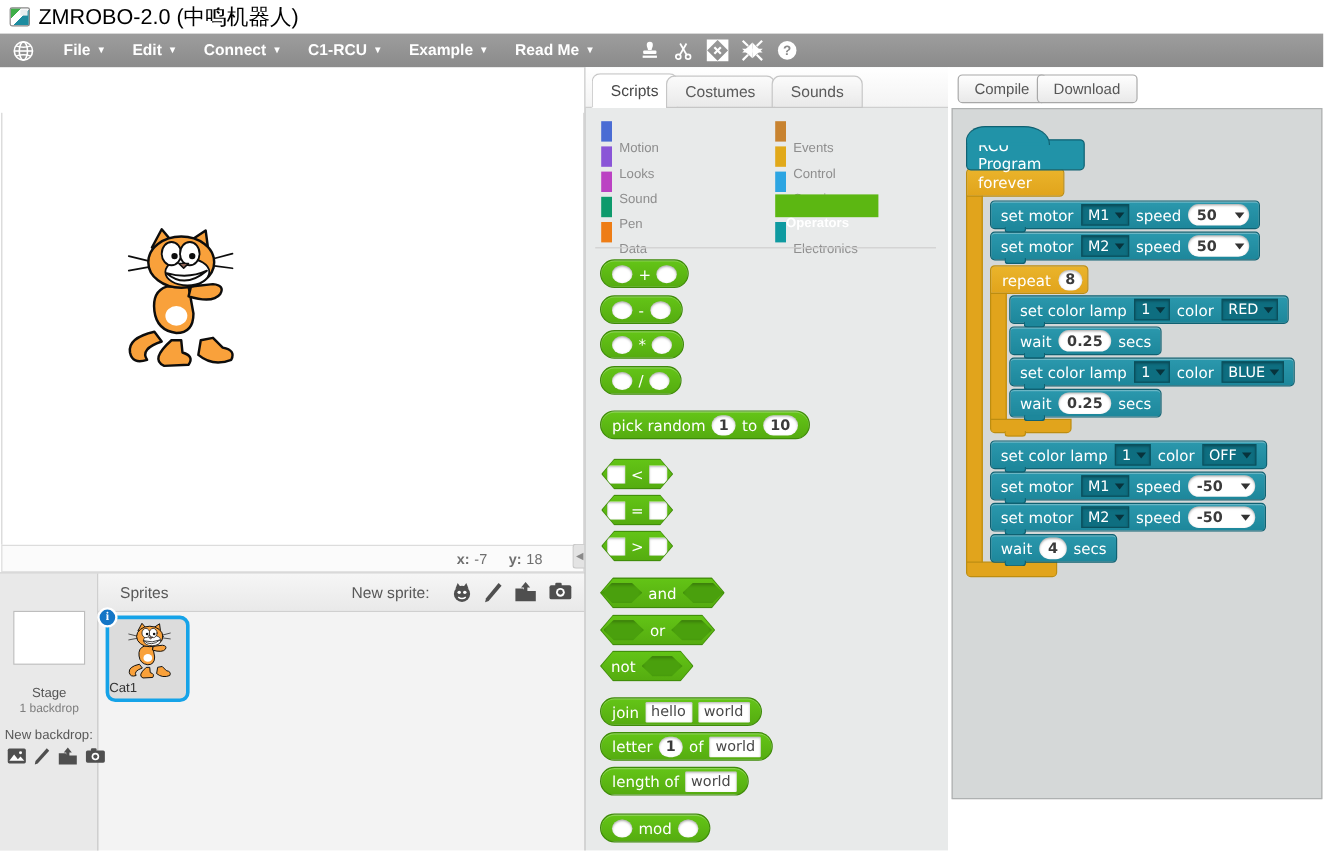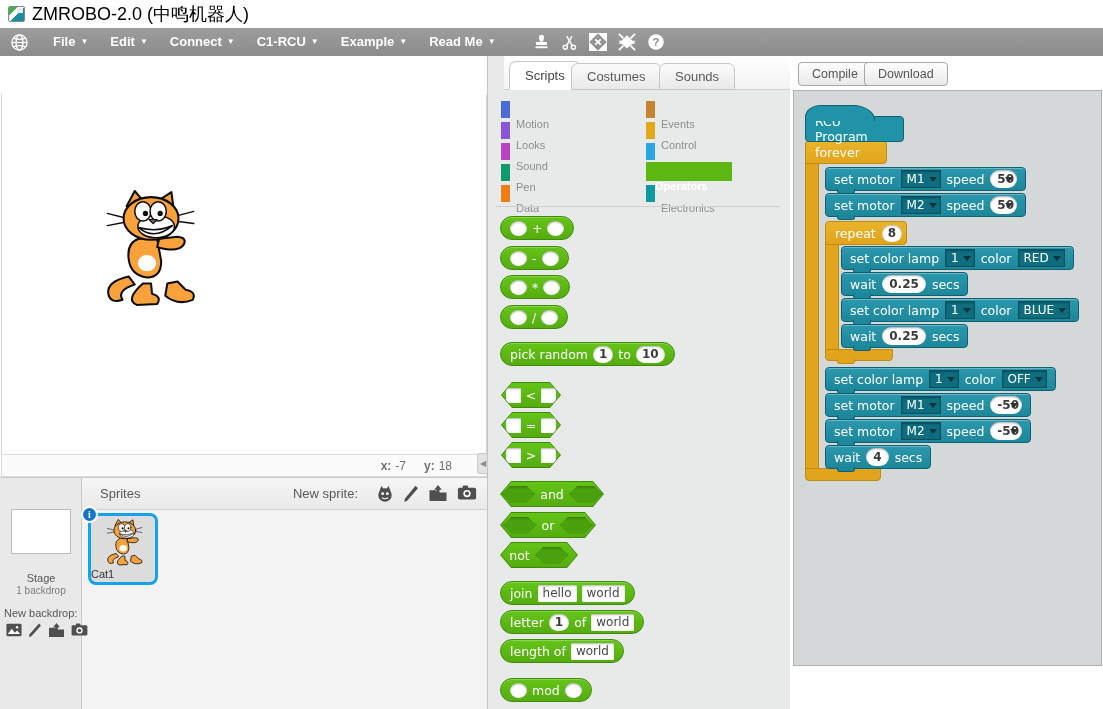--- a/index.html
+++ b/index.html
@@ -60,21 +60,21 @@
   #backdrop-icons { position:absolute; left:6px; top:145px; display:flex; gap:6px; }
   #backdrop-icons svg { display:block; cursor:pointer; }
 
   #cat-tile { position:absolute; left:88px; top:35px; width:70px; height:72px; background:#dcdcdc; border:3px solid #15a3e8; border-radius:8px; cursor:pointer; }
   #cat-tile .tile-cat { position:absolute; left:9px; top:3px; width:48px; height:48px; }
   #cat-tile .tile-name { position:absolute; left:0; bottom:2px; width:100%; text-align:left; font-size:11px; color:#333; }
   #info-badge { position:absolute; left:-10px; top:-10px; width:17px; height:17px; background:#1476c6; border:2px solid #fff; border-radius:50%; color:#fff; font-size:10px; font-weight:bold; font-family:"Liberation Serif",serif; display:flex; align-items:center; justify-content:center; }
 
   
   #center-pane { position:absolute; left:487px; top:56px; width:303px; height:653px; background:#e8eaea; border-left:1px solid #c4c4c4; }
-  #tabstrip { position:absolute; left:16px; top:0; width:303px; height:34px; background:linear-gradient(#ffffff,#f3f3f3); border-bottom:1px solid #cfcfcf; }
+  #tabstrip { position:absolute; left:0; top:0; width:303px; height:34px; background:linear-gradient(#ffffff,#f3f3f3); border-bottom:1px solid #cfcfcf; }
   .tab { position:absolute; bottom:-1px; height:27px; line-height:25px; padding:0 15px; font-size:13px; color:#5a5a5a; background:linear-gradient(#fbfbfb,#e9e9e9); border:1px solid #c6c6c6; border-radius:7px 7px 0 0; cursor:pointer; }
   .tab.active { background:#fff; border-bottom:1px solid #fff; color:#474747; height:29px; line-height:27px; }
 
   #categories { position:absolute; left:0; top:40px; width:303px; }
   .cat-row { position:absolute; height:19px; display:flex; align-items:center; gap:6px; cursor:pointer; }
   .cat-swatch { width:9px; height:17px; }
   .cat-label { font-size:11px; color:#8e8e8e;margin-top:28px; }
   .cat-row.selected { background:#5cb712; padding:0 24px 0 0; }
   .cat-row.selected .cat-swatch { visibility:hidden; }
   .cat-row.selected .cat-label { color:#fff; font-weight:bold; margin-left:-6px; }
@@ -94,21 +94,21 @@
   #right-pane { position:absolute; left:790px; top:56px; width:313px; height:653px; background:#fff; }
   .action-btn { position:absolute; height:24px; padding:0 13px; background:linear-gradient(#fefefe,#e9e9e9); border:1px solid #a8a8a8; border-radius:4px; font-size:12.5px; color:#565656; cursor:pointer; font-family:"Liberation Sans",sans-serif; }
   #script-canvas { position:absolute; left:3px; top:34px; width:309px; height:576px; background:#d5d8d8; border:1px solid #aeb1b1; }
 
   
   .tblock { position:absolute; height:24px; background:linear-gradient(#2b98ad,#1d879b); border:1px solid #0f6172; border-radius:4px; color:#fff; font-family:"DejaVu Sans",sans-serif; font-size:12.5px; display:flex; align-items:center; gap:6px; padding:0 8px; box-shadow:inset 0 1px 0 rgba(255,255,255,.3); cursor:grab; z-index:3; }
   .tblock::after { content:""; position:absolute; left:11px; bottom:-4px; width:16px; height:4px; background:#1d879b; border:1px solid #0f6172; border-top:none; border-radius:0 0 3px 3px; }
   .tdrop { position:relative; background:#0e6e80; border:1px solid #0a4f5c; color:#fff; font-size:12px; height:18px; line-height:16px; padding:0 15px 0 5px; cursor:pointer; box-shadow:inset 0 1px 2px rgba(0,0,0,.3); }
   .tdrop::after { content:""; position:absolute; right:3px; top:6px; border-left:4px solid transparent; border-right:4px solid transparent; border-top:5px solid #07333c; }
   .toval { position:relative; background:#fff; border-radius:9px; height:18px; line-height:18px; padding:0 7px; color:#3a3a3a; font-weight:bold; font-size:12px; box-shadow:inset 0 1px 2px rgba(0,0,0,.35); cursor:text; }
-  .toval.dd { padding-right:3px; cursor:pointer; }
+  .toval.dd { padding-right:27px; cursor:pointer; }
   .toval.dd::after { content:""; position:absolute; right:4px; top:7px; border-left:4px solid transparent; border-right:4px solid transparent; border-top:5px solid #333; }
 
   
   .hatblock { position:absolute; left:11px; top:25px; width:99px; height:26px; background:#2193a8; border:1px solid #0f6172; border-radius:2px 4px 4px 4px; color:#fff; font-family:"DejaVu Sans",sans-serif; font-size:12.5px; display:flex; align-items:center; padding:0 9px; cursor:grab; z-index:3; }
   .hatblock::before { content:""; position:absolute; left:-1px; top:-12px; width:68px; height:15px; background:#2193a8; border:1px solid #0f6172; border-bottom:none; border-radius:16px 22px 0 0 / 12px 15px 0 0; }
   .hatblock::after { content:""; position:absolute; left:0; top:-2px; width:62px; height:4px; background:#2193a8; }
 
   
   .cpiece { position:absolute; background:linear-gradient(#eab42b,#e1a41c); border:1px solid #bd8d10; color:#fff; font-family:"DejaVu Sans",sans-serif; font-size:12.5px; display:flex; align-items:center; gap:6px; padding:0 9px; z-index:2; cursor:grab; }
   .cpiece.top { height:24px; border-radius:4px 4px 4px 0; }

